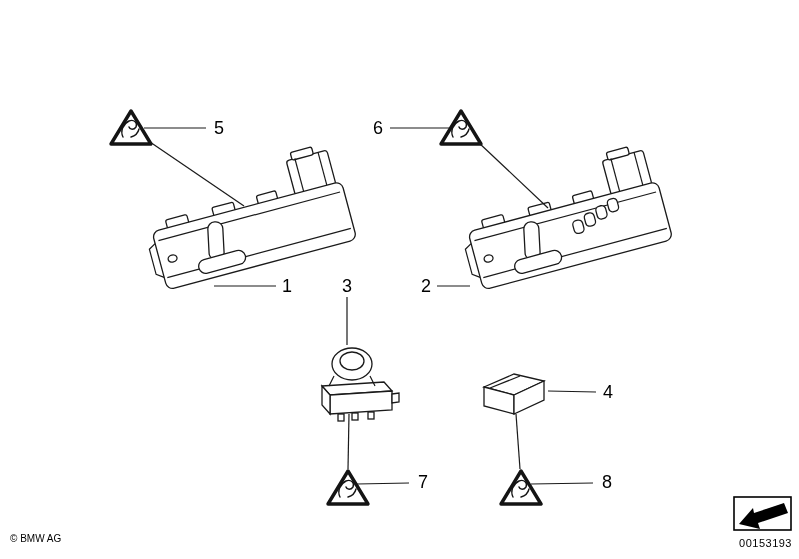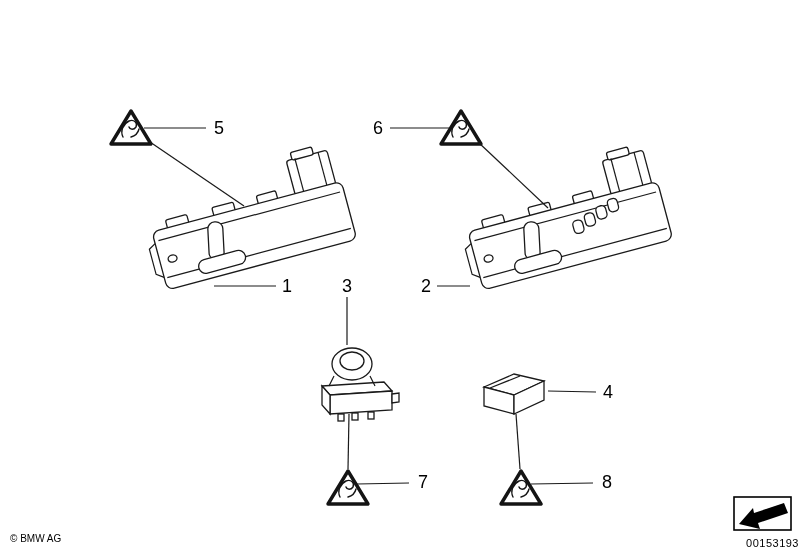--- a/index.html
+++ b/index.html
@@ -9,21 +9,21 @@
   .art{fill:#ffffff;stroke:#1a1a1a;stroke-width:1.3;}
   .artline{fill:none;stroke:#1a1a1a;stroke-width:1.2;}
   .tri{fill:#ffffff;stroke:#141414;stroke-width:3.4;stroke-linejoin:round;}
   .sq{fill:none;stroke:#141414;stroke-width:1.4;stroke-linecap:round;}
   .callout-lines line{stroke:#1a1a1a;stroke-width:1.2;}
   .iconbox{fill:#ffffff;stroke:#000000;stroke-width:1.6;}
   .arrow{fill:#000000;stroke:none;}
   .callout{position:absolute;transform:translate(-50%,-50%);font-size:18px;line-height:1;
            cursor:pointer;}
   .copyright{position:absolute;left:10px;top:533px;font-size:10px;}
-  .partnum{position:absolute;right:0;top:537px;font-size:11px;letter-spacing:.5px;}
+  .partnum{position:absolute;right:7px;top:537px;font-size:11px;letter-spacing:.5px;}
 </style>
 </head>
 <body>
 
 <div class="stage">
 
   <svg width="799" height="559" viewBox="0 0 799 559">
     <defs>
 
       <g id="switch-body">

